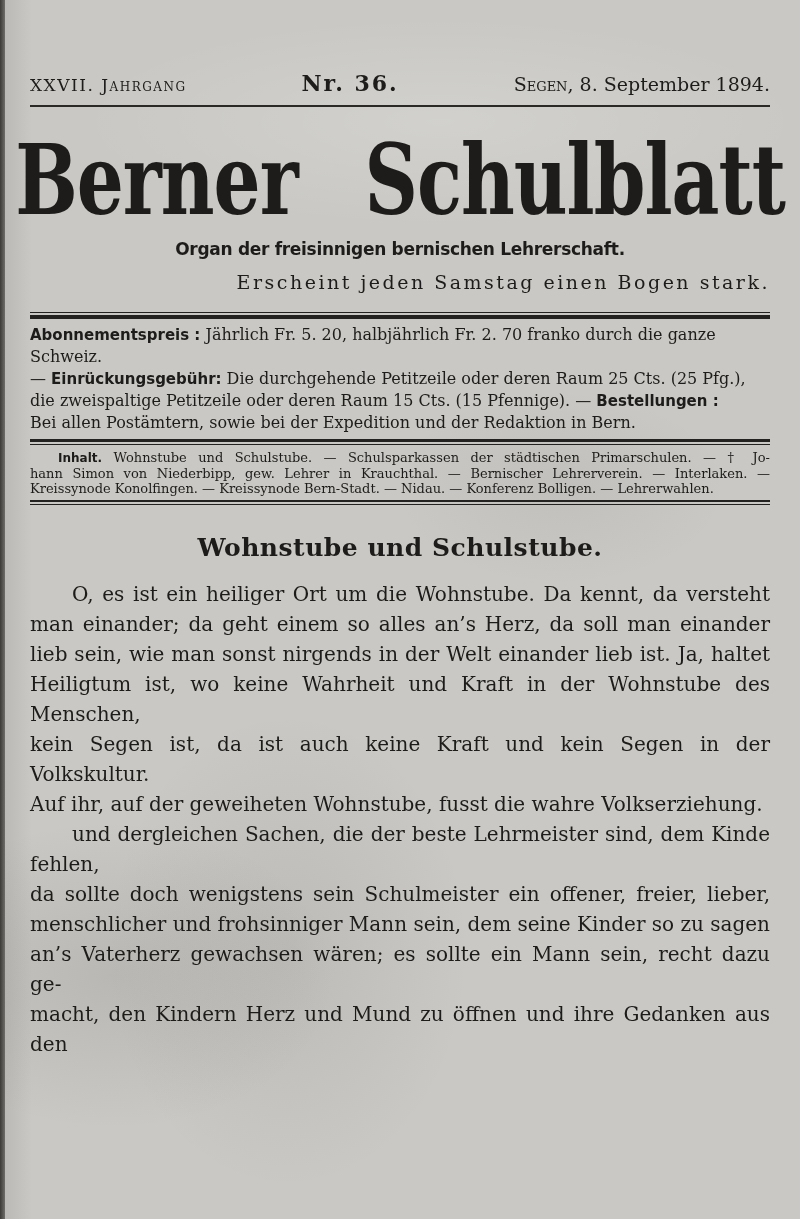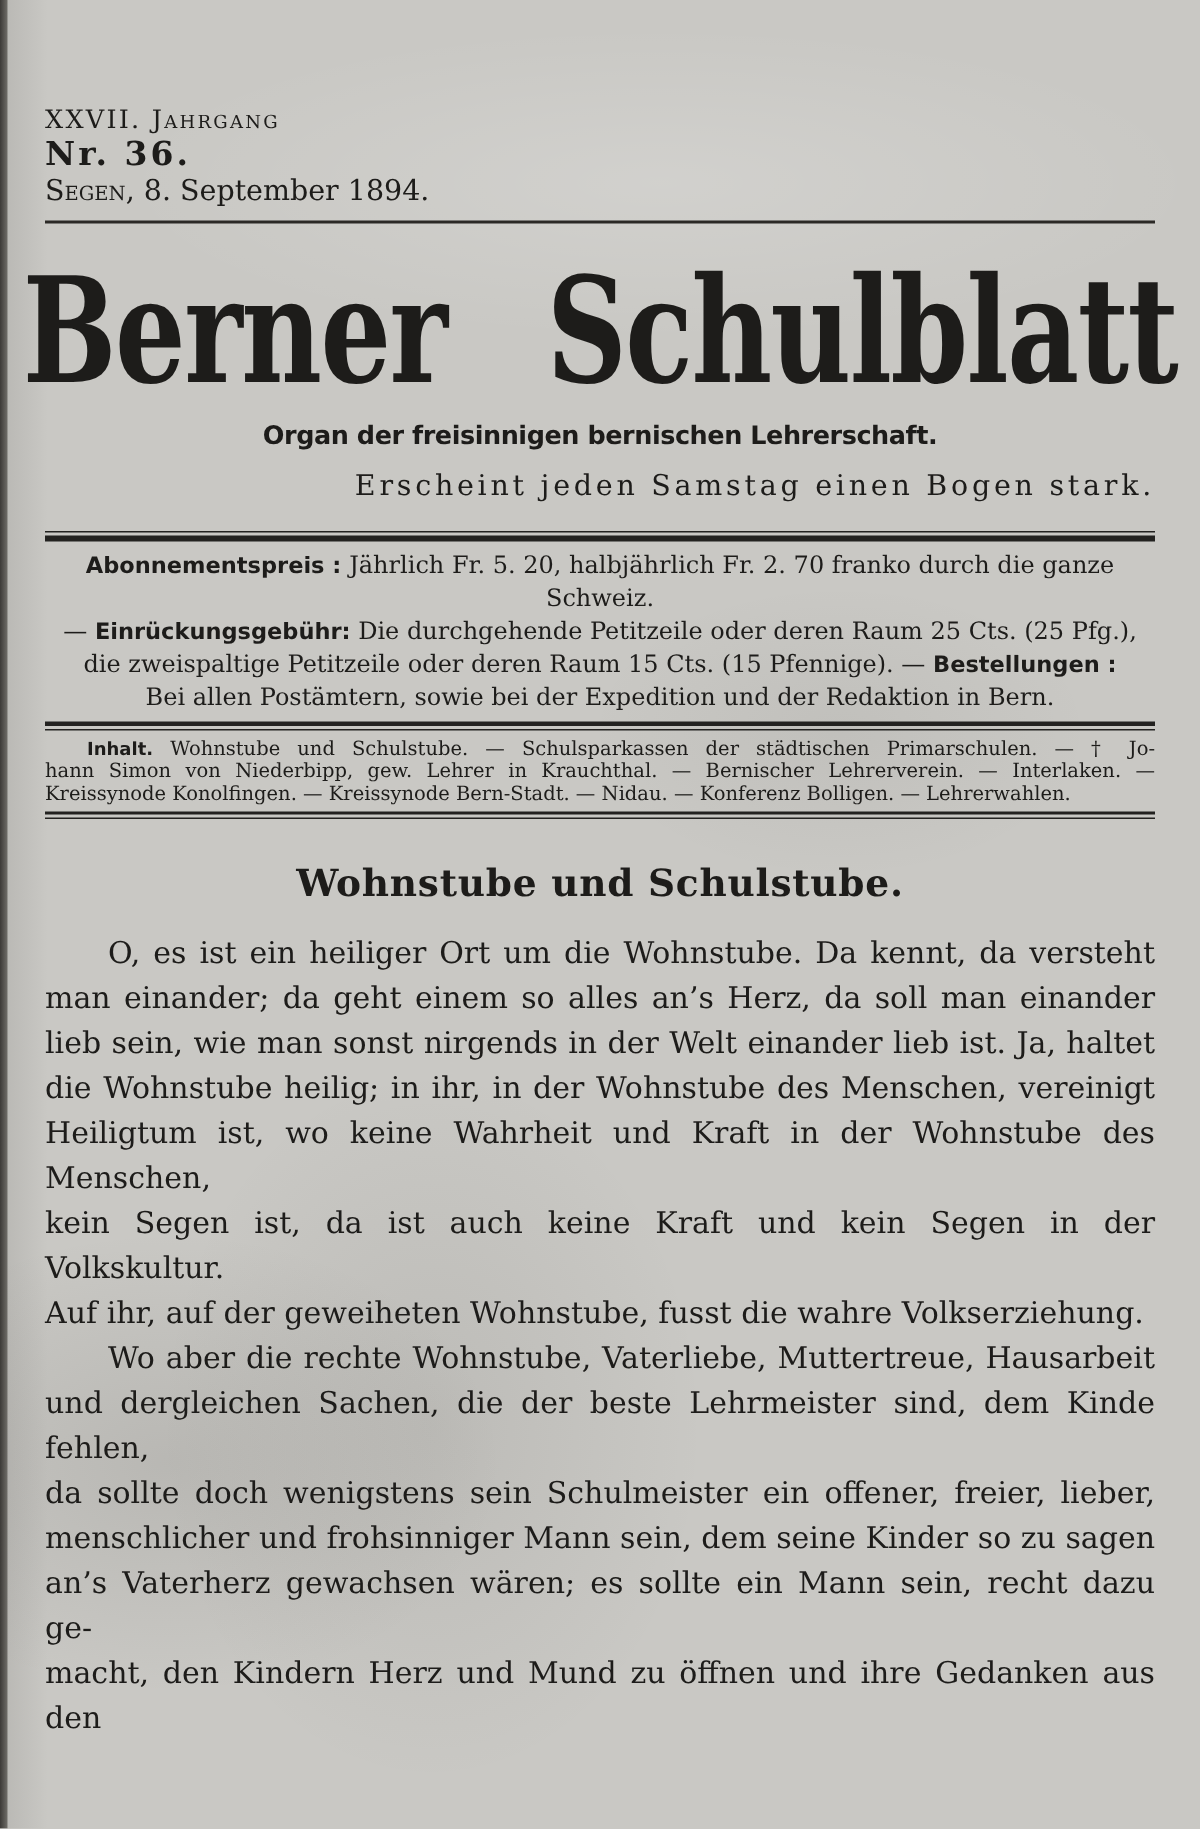--- a/index.html
+++ b/index.html
@@ -20,21 +20,21 @@
       radial-gradient(ellipse 240px 140px at 70% 40%, rgba(40,38,34,0.05), transparent 70%),
       radial-gradient(ellipse 520px 150px at 55% 10%, rgba(255,255,255,0.16), transparent 70%),
       linear-gradient(to right, rgba(30,28,26,0.10), rgba(30,28,26,0.0) 4%);
   }
   .scan-edge {
     position:absolute; left:0; top:0; width:5px; height:100%; z-index:2;
     background:linear-gradient(to right,#3c3a37,#6f6d68);
   }
   .page { position:absolute; left:30px; top:0; width:740px; z-index:1; }
 
-  .header-row { margin-top:70px; display:flex; justify-content:space-between; align-items:baseline;flex-direction:column; }
+  .header-row { margin-top:70px; display:flex; justify-content:space-between; align-items:baseline; }
   .volume { font-size:17px; font-variant:small-caps; letter-spacing:1.5px; }
   .issue-no { font-size:22px; font-weight:bold; letter-spacing:2px; }
   .issue-date { font-size:19px; }
   .issue-date .place { font-variant:small-caps; }
 
   .rule { border:0; }
   .rule-single { margin-top:9px; border-top:2px solid #2b2926; }
   .rule-thick  { margin-top:19px; height:2px; border-top:1px solid #232220; border-bottom:4px solid #232220; }
   .rule-double { margin-top:5px; height:2px; border-top:3px solid #232220; border-bottom:1px solid #232220; }
   .rule-double-thin { margin-top:4px; height:2px; border-top:2px solid #232220; border-bottom:1px solid #232220; }
@@ -46,21 +46,21 @@
     white-space:nowrap; transform:scaleY(1.32); transform-origin:center;
   }
   .subtitle {
     margin-top:16px; text-align:center;
     font-family:"DejaVu Sans","Liberation Sans",sans-serif;
     font-weight:bold; font-size:17px; letter-spacing:-0.3px;
   }
   .frequency { margin-top:12px; text-align:right; font-size:19px; letter-spacing:2.5px; }
 
   .imprint { margin-top:5px; font-size:16px; line-height:22px; }
-  .imprint .line { text-align:center; }
+  .imprint .line { }
   .imprint .b { font-family:"DejaVu Sans","Liberation Sans",sans-serif; font-weight:bold; font-size:15px; }
 
   .toc { margin-top:5px; font-size:13px; line-height:15px; }
   .toc .line { text-align:justify; text-align-last:justify; }
   .toc .line:last-child { text-align-last:left; }
   .toc .line:first-child { text-indent:28px; }
   .toc .b { font-family:"DejaVu Sans","Liberation Sans",sans-serif; font-weight:bold; font-size:12px; }
 
   .article-title { margin:28px 0 16px 0; text-align:center; font-size:25px; font-weight:bold; letter-spacing:0.5px; }
 
@@ -113,27 +113,25 @@
 
   <div class="rule rule-double-thin"></div>
 
   <h1 class="article-title">Wohnstube und Schulstube.</h1>
 
   <div class="body-text">
     <div class="para">
         <div class="line">O, es ist ein heiliger Ort um die Wohnstube. Da kennt, da versteht</div>
         <div class="line">man einander; da geht einem so alles an’s Herz, da soll man einander</div>
         <div class="line">lieb sein, wie man sonst nirgends in der Welt einander lieb ist. Ja, haltet</div>
-        <div class="line">die Wohnstube heilig; in ihr, in der Wohnstube des Menschen, vereinigt</div>
         <div class="line">Heiligtum ist, wo keine Wahrheit und Kraft in der Wohnstube des Menschen,</div>
         <div class="line">kein Segen ist, da ist auch keine Kraft und kein Segen in der Volkskultur.</div>
         <div class="line">Auf ihr, auf der geweiheten Wohnstube, fusst die wahre Volkserziehung.</div>
       </div>
     <div class="para">
-        <div class="line">Wo aber die rechte Wohnstube, Vaterliebe, Muttertreue, Hausarbeit</div>
         <div class="line">und dergleichen Sachen, die der beste Lehrmeister sind, dem Kinde fehlen,</div>
         <div class="line">da sollte doch wenigstens sein Schulmeister ein offener, freier, lieber,</div>
         <div class="line">menschlicher und frohsinniger Mann sein, dem seine Kinder so zu sagen</div>
         <div class="line">an’s Vaterherz gewachsen wären; es sollte ein Mann sein, recht dazu ge-</div>
         <div class="line">macht, den Kindern Herz und Mund zu öffnen und ihre Gedanken aus den</div>
       </div>
   </div>
 
 </div>
 

